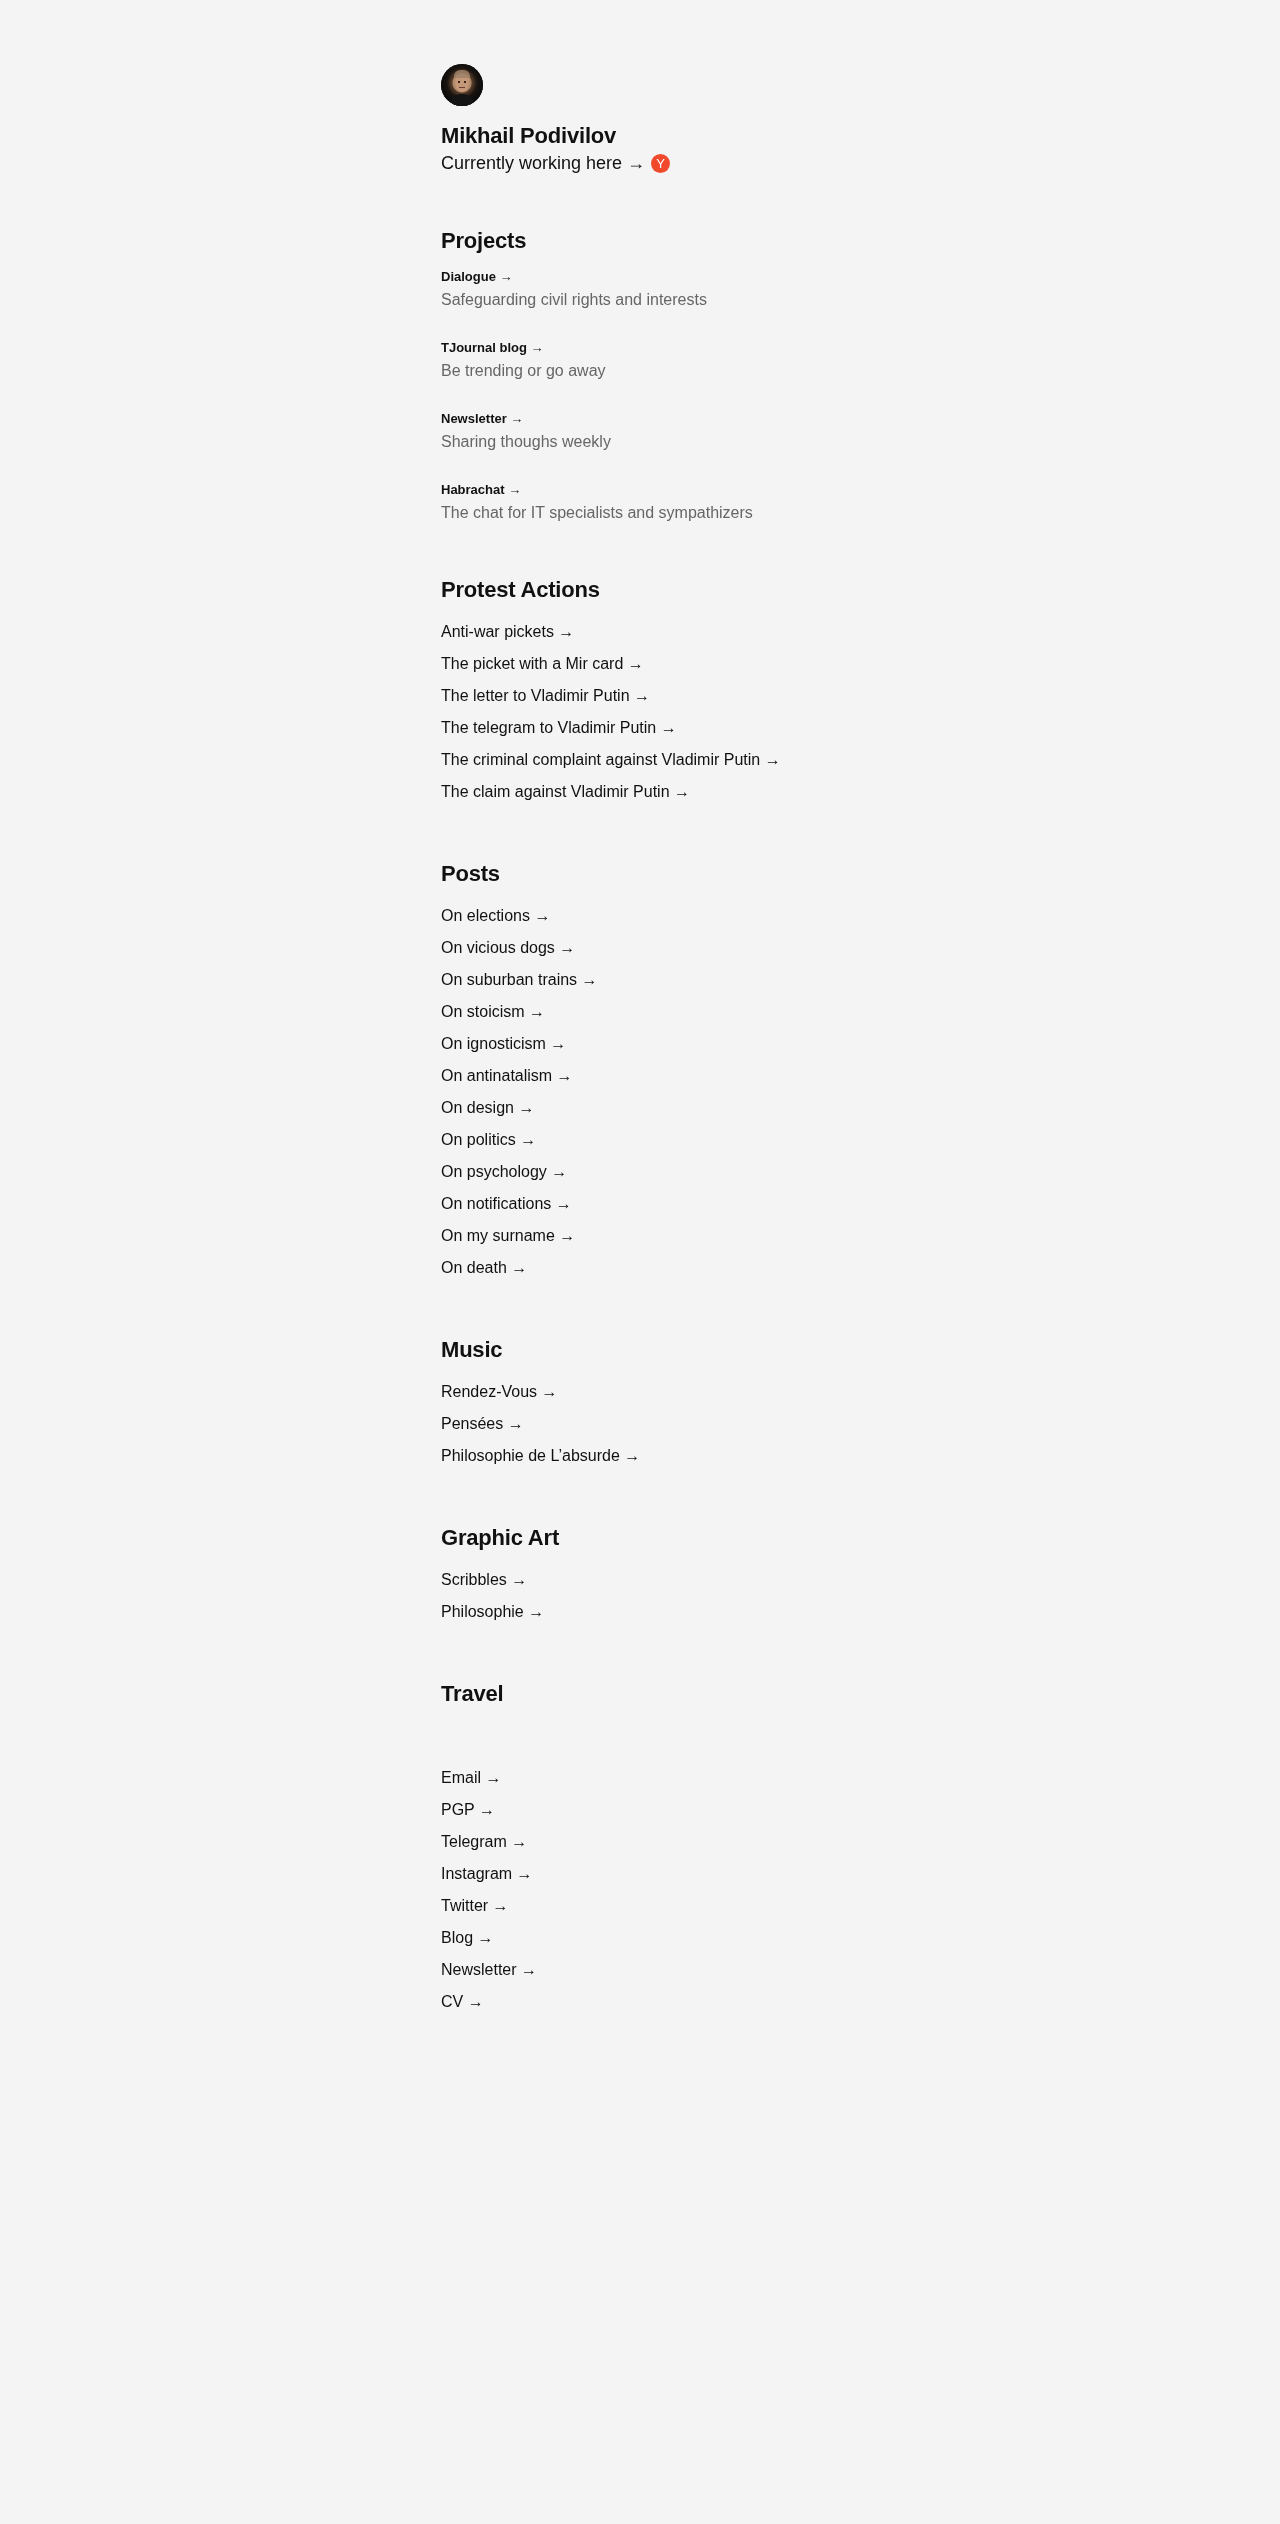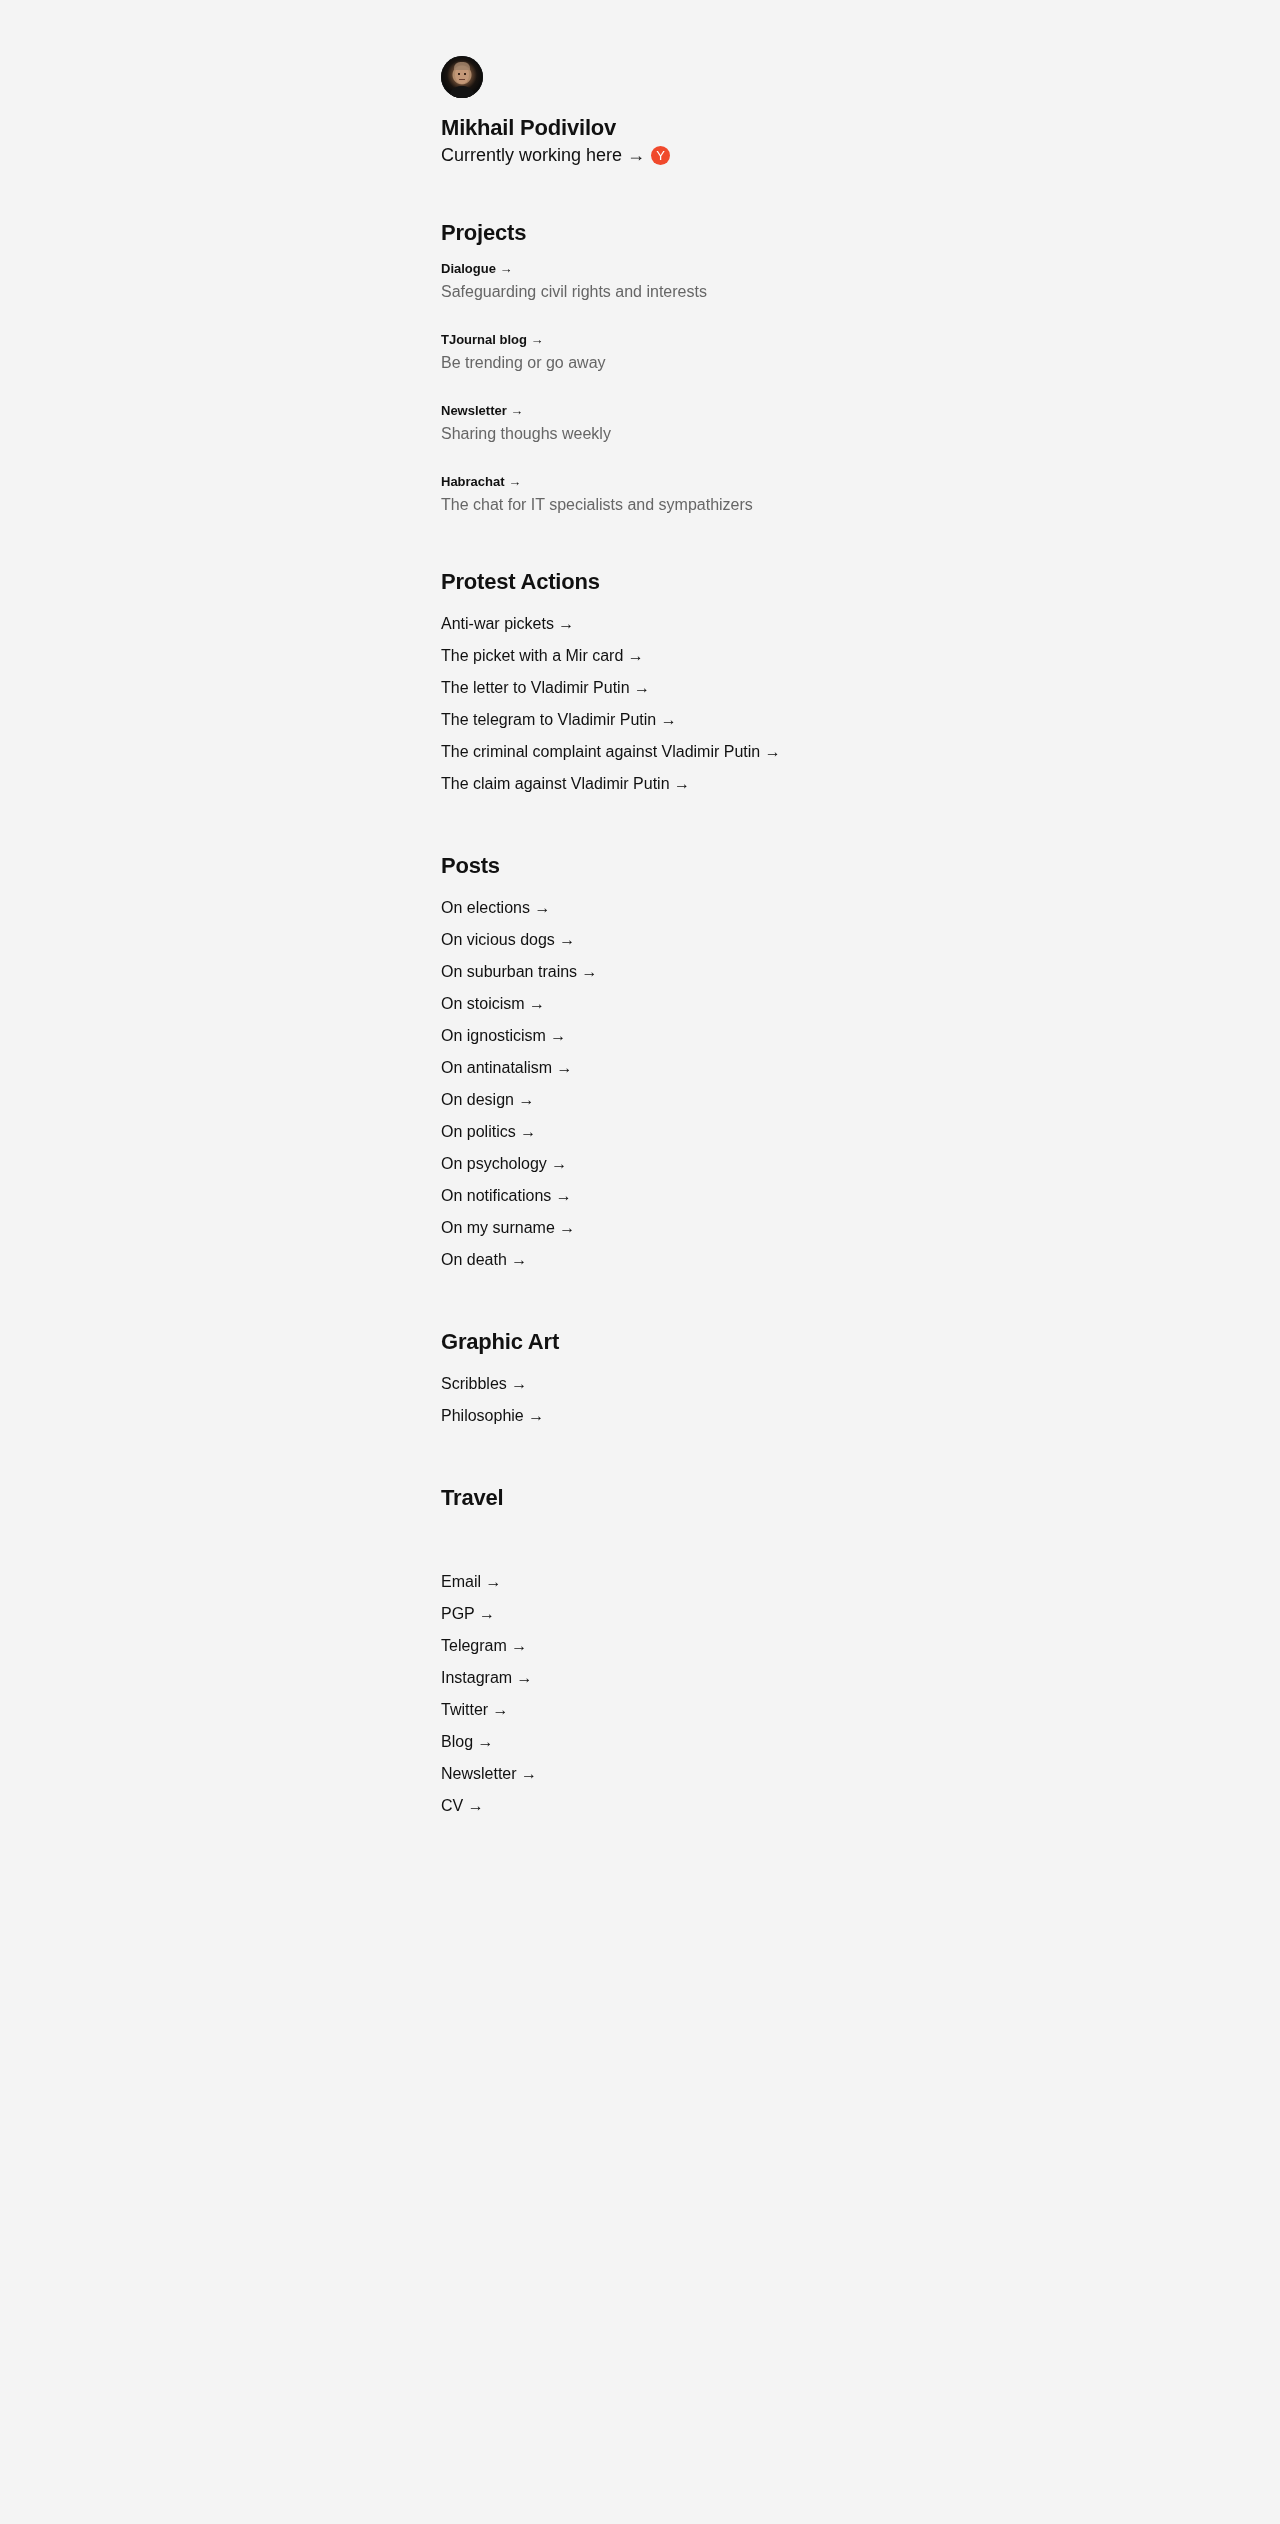--- a/index.html
+++ b/index.html
@@ -11,21 +11,21 @@
     min-height: 2524px;
   }
   .page {
     position: relative;
     width: 1280px;
     height: 2524px;
   }
   .col {
     position: absolute;
     left: 441px;
-    top: 56px;
+    top: 64px;
     width: 420px;
   }
   .avatar {
     width: 42px; height: 42px;
     border-radius: 50%;
     background: radial-gradient(circle at 50% 45%, #b08a6a 0 9px, #5a3f2c 10px, #1a1410 15px, #0b0b0b 21px);
     position: relative;
     overflow: hidden;
     box-shadow: inset 0 0 0 1px #111;
   }
@@ -172,20 +172,28 @@
         <a href="#">On antinatalism →</a>
         <a href="#">On design →</a>
         <a href="#">On politics →</a>
         <a href="#">On psychology →</a>
         <a href="#">On notifications →</a>
         <a href="#">On my surname →</a>
         <a href="#">On death →</a>
       </nav>
     </section>
 
+    <section class="section">
+      <h2 class="section-title">Music</h2>
+      <nav class="list">
+        <a href="#">Rendez-Vous →</a>
+        <a href="#">Pensées →</a>
+        <a href="#">Philosophie de L’absurde →</a>
+      </nav>
+    </section>
 
     <section class="section">
       <h2 class="section-title">Graphic Art</h2>
       <nav class="list">
         <a href="#">Scribbles →</a>
         <a href="#">Philosophie →</a>
       </nav>
     </section>
 
 

